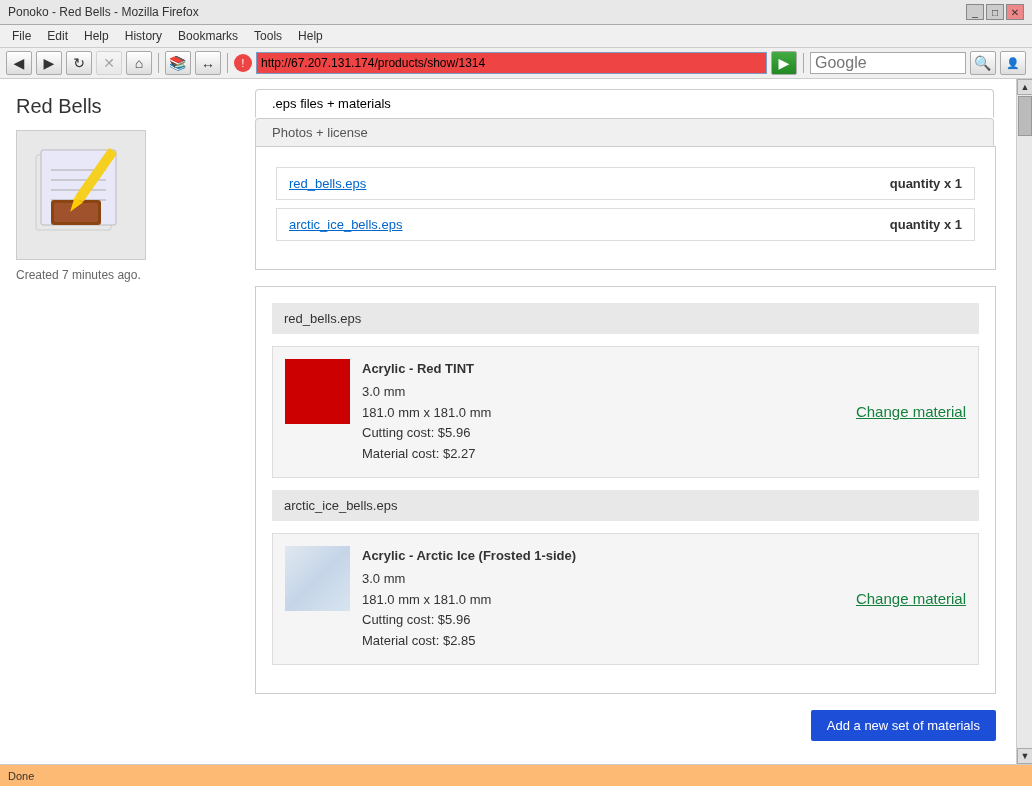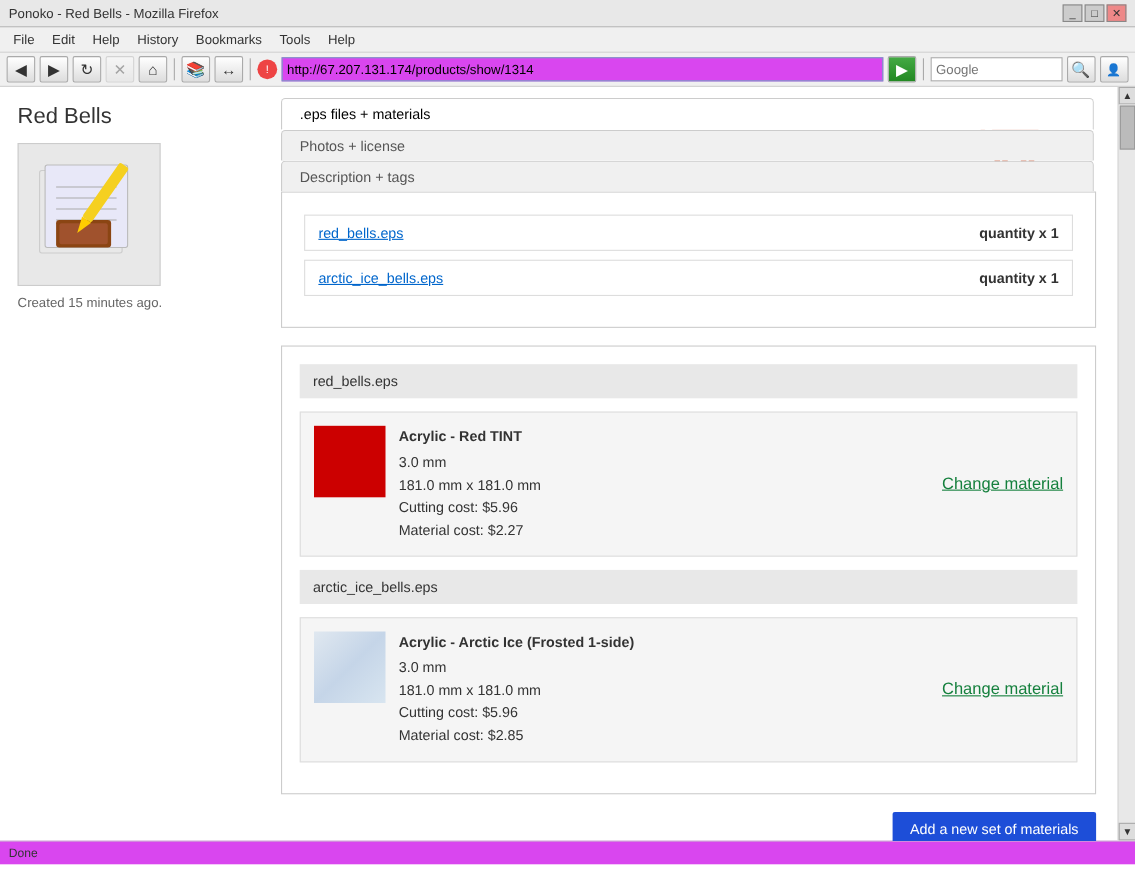--- a/index.html
+++ b/index.html
@@ -10,26 +10,26 @@
 
     .menu-bar { background: #f0f0f0; padding: 2px 4px; display: flex; gap: 0; border-bottom: 1px solid #ccc; font-size: 12px; }
     .menu-item { padding: 2px 8px; cursor: pointer; }
 
     .toolbar { background: #f0f0f0; padding: 3px 6px; display: flex; align-items: center; gap: 4px; border-bottom: 1px solid #ccc; }
     .toolbar-btn { width: 26px; height: 24px; border: 1px solid #aaa; background: linear-gradient(#fff, #ddd); display: flex; align-items: center; justify-content: center; cursor: pointer; font-size: 14px; border-radius: 2px; }
     .toolbar-btn.disabled { opacity: 0.4; }
     .toolbar-separator { width: 1px; height: 20px; background: #aaa; margin: 0 2px; }
 
     .address-bar { display: flex; align-items: center; flex: 1; gap: 4px; }
-    .address-input { flex: 1; height: 22px; border: 1px solid #7a9cc5; padding: 0 4px; font-size: 12px; background: #d946ef; }
-    .search-box { width: 120px; height: 22px; border: 1px solid #aaa; padding: 0 4px; font-size: 12px; }
+    .address-input { flex: 1; height: 22px; border: 1px solid #7a9cc5; padding: 0 4px; font-size: 12px; background: #ef4444; }
+    .search-box { width: 156px; height: 22px; border: 1px solid #aaa; padding: 0 4px; font-size: 16px; }
 
     
     .page { display: flex; background: #fff; height: calc(800px - 115px); }
-    .status-bar { background: #d946ef; border-top: 1px solid #ccc; padding: 2px 8px; font-size: 11px; height: 22px; display: flex; align-items: center; }
+    .status-bar { background: #fdba74; border-top: 1px solid #ccc; padding: 2px 8px; font-size: 11px; height: 22px; display: flex; align-items: center; }
 
     
     .sidebar { width: 235px; padding: 16px; border-right: none; flex-shrink: 0; }
     .page-title { font-size: 20px; font-weight: normal; color: #333; margin-bottom: 12px; }
     .product-image { width: 130px; height: 130px; background: #e8e8e8; border: 1px solid #ccc; display: flex; align-items: center; justify-content: center; margin-bottom: 8px; overflow: hidden; }
     .created-text { font-size: 12px; color: #666; margin-top: 8px; }
 
     
     .main-content { flex: 1; padding: 10px 20px; position: relative; overflow-y: auto; }
 
@@ -134,21 +134,21 @@
         <line x1="30" y1="55" x2="85" y2="55" stroke="#aaa" stroke-width="1"></line>
         <line x1="30" y1="65" x2="85" y2="65" stroke="#aaa" stroke-width="1"></line>
 
         <rect x="30" y="65" width="50" height="25" rx="3" fill="#8B4513"></rect>
         <rect x="33" y="68" width="44" height="19" rx="2" fill="#A0522D"></rect>
 
         <rect x="70" y="10" width="10" height="60" rx="2" fill="#f5d020" transform="rotate(35 75 40)"></rect>
         <polygon points="70,70 80,70 75,85" fill="#ffcc00" transform="rotate(35 75 40)"></polygon>
       </svg>
     </div>
-    <p class="created-text">Created 15 minutes ago.</p>
+    <p class="created-text">Created 7 minutes ago.</p>
   </div>
 
   <div style="position:absolute;right:70px;top:15px;">
     <svg width="80" height="65" viewBox="0 0 80 65">
 
       <ellipse cx="38" cy="30" rx="20" ry="15" fill="#cc3300"></ellipse>
 
       <ellipse cx="55" cy="18" rx="10" ry="8" fill="#cc3300"></ellipse>
 
       <rect x="20" y="40" width="5" height="18" rx="2" fill="#cc3300" transform="rotate(-10 22 40)"></rect>
@@ -164,21 +164,20 @@
 
       <path d="M50,13 Q45,5 38,8 Q42,15 45,18" fill="#aa2200"></path>
     </svg>
   </div>
 
   <div class="main-content">
 
     <div class="tabs">
       <div class="tab active">.eps files + materials</div>
       <div class="tab">Photos + license</div>
-      <div class="tab">Description + tags</div>
     </div>
 
     <div class="panel">
       <div class="file-row">
         <span class="file-name">red_bells.eps</span>
         <span class="file-qty">quantity x 1</span>
       </div>
       <div class="file-row">
         <span class="file-name">arctic_ice_bells.eps</span>
         <span class="file-qty">quantity x 1</span>

